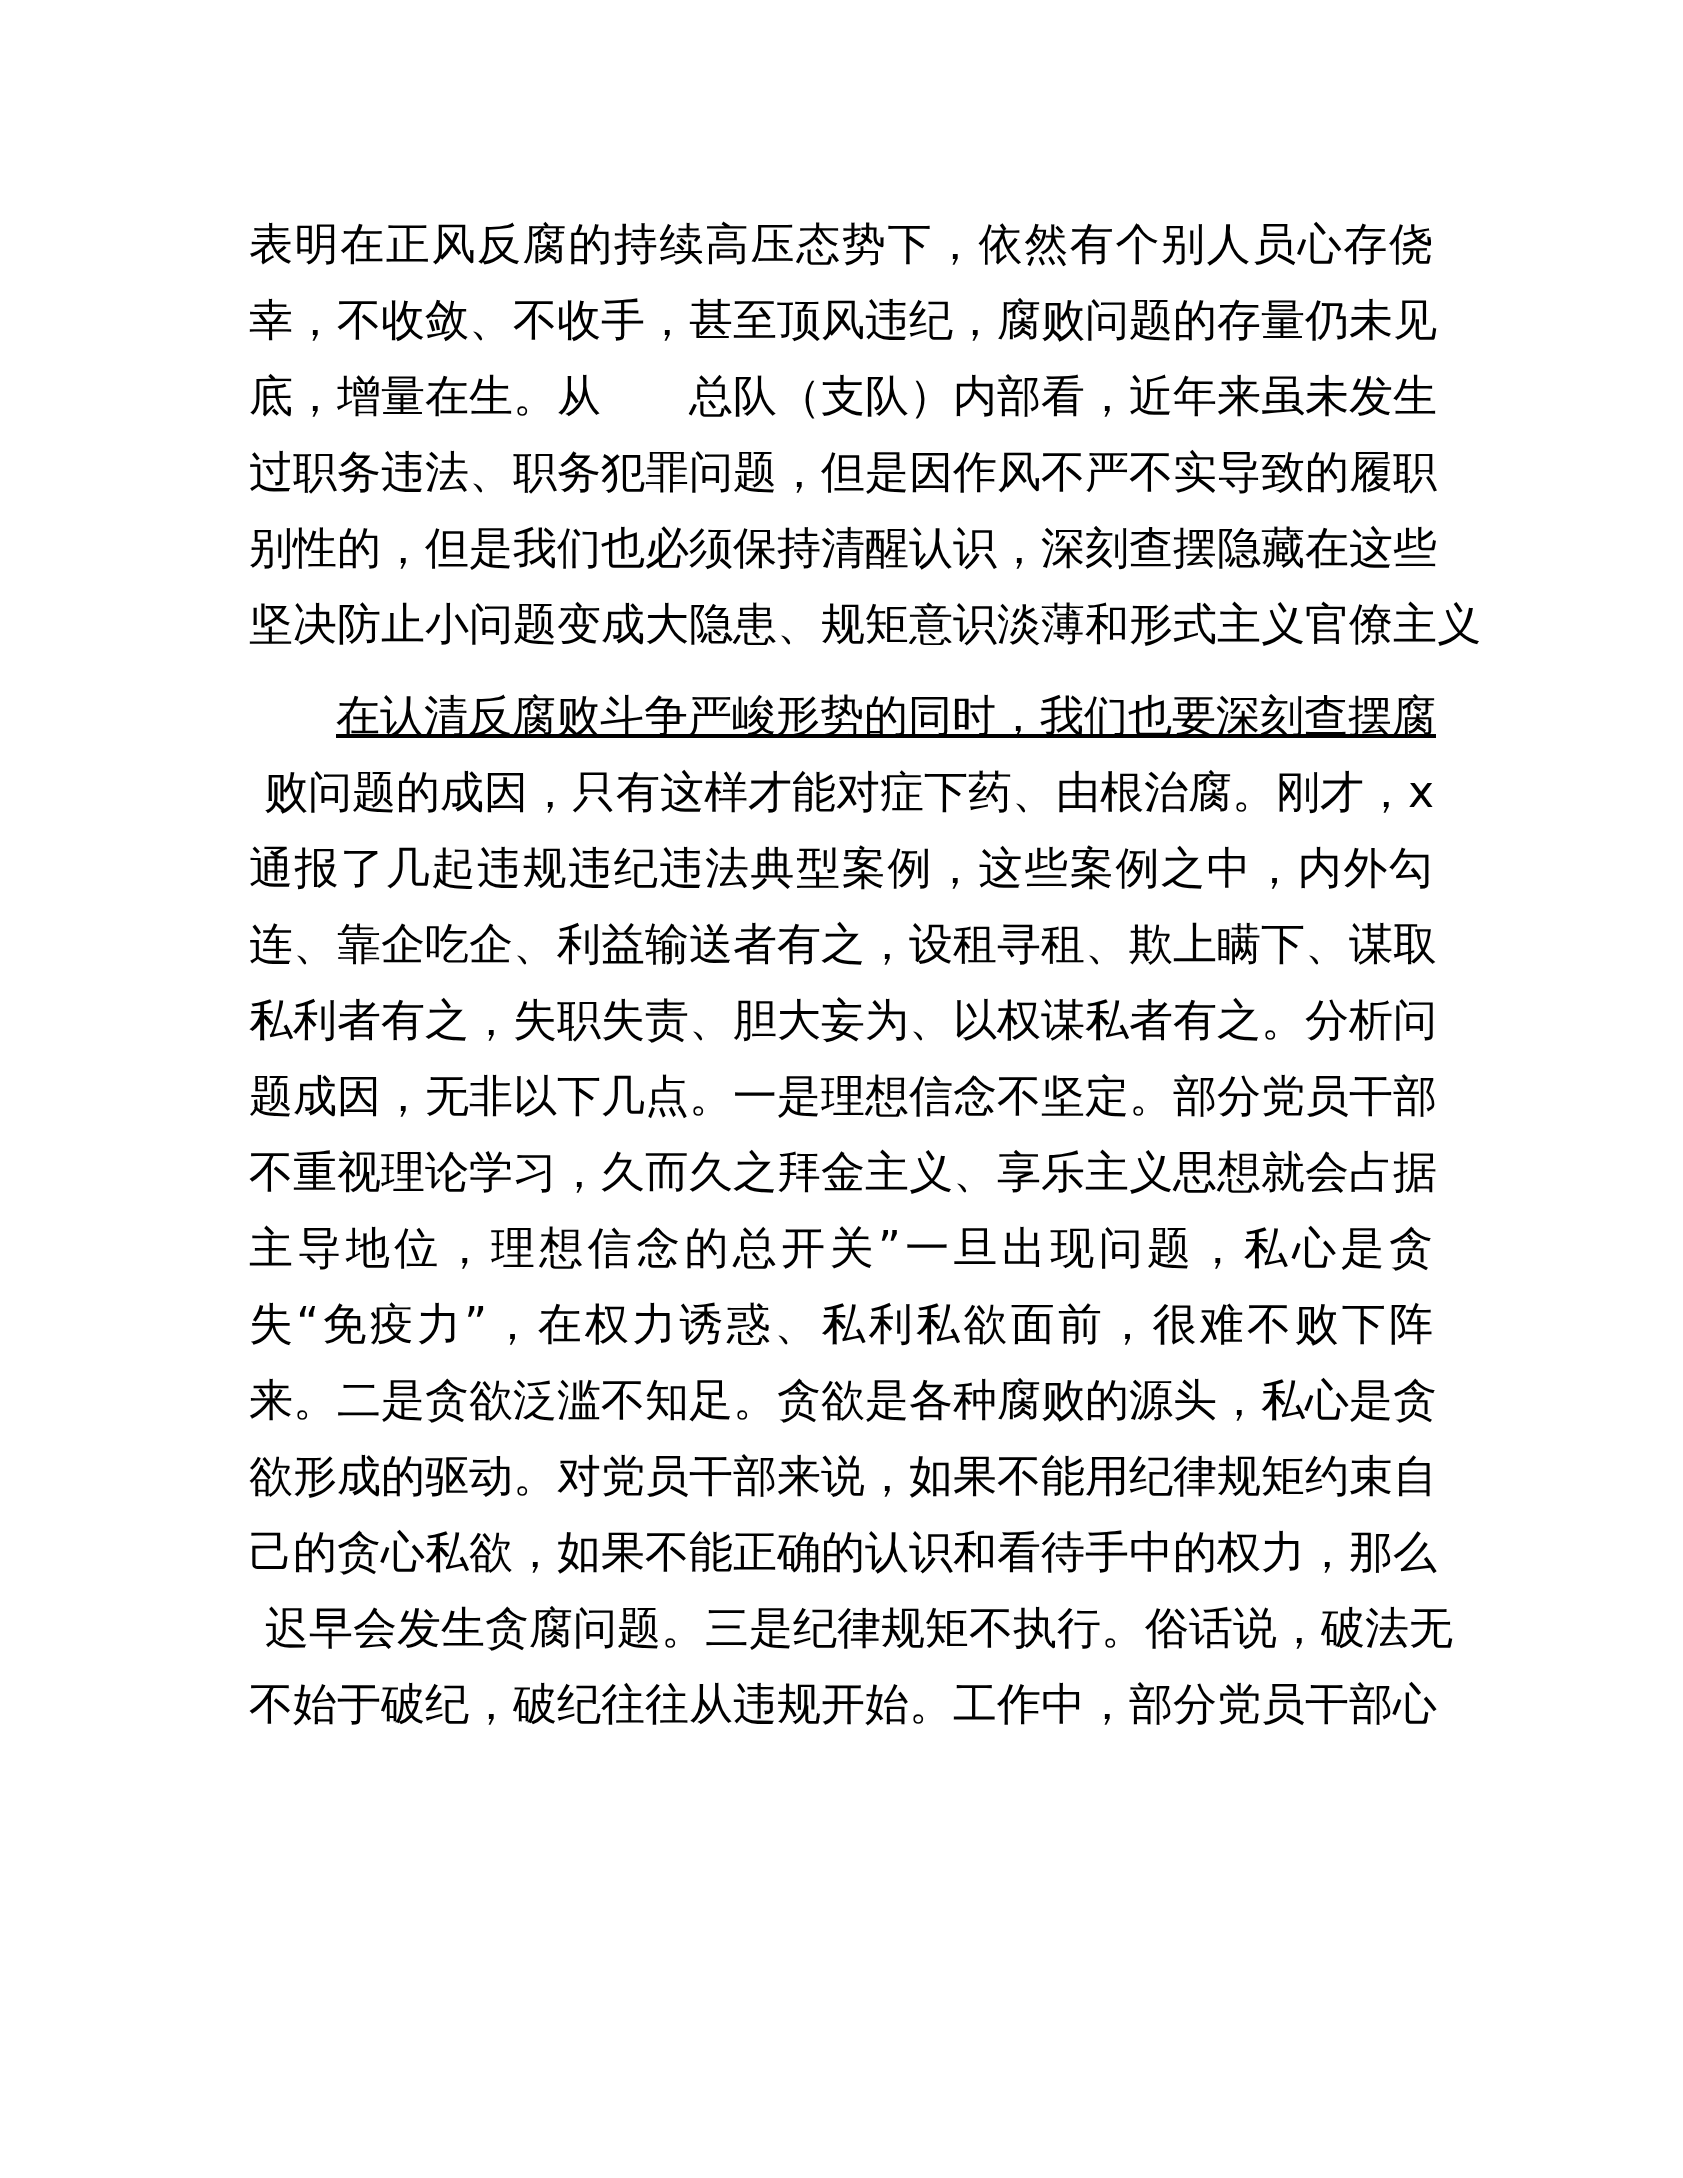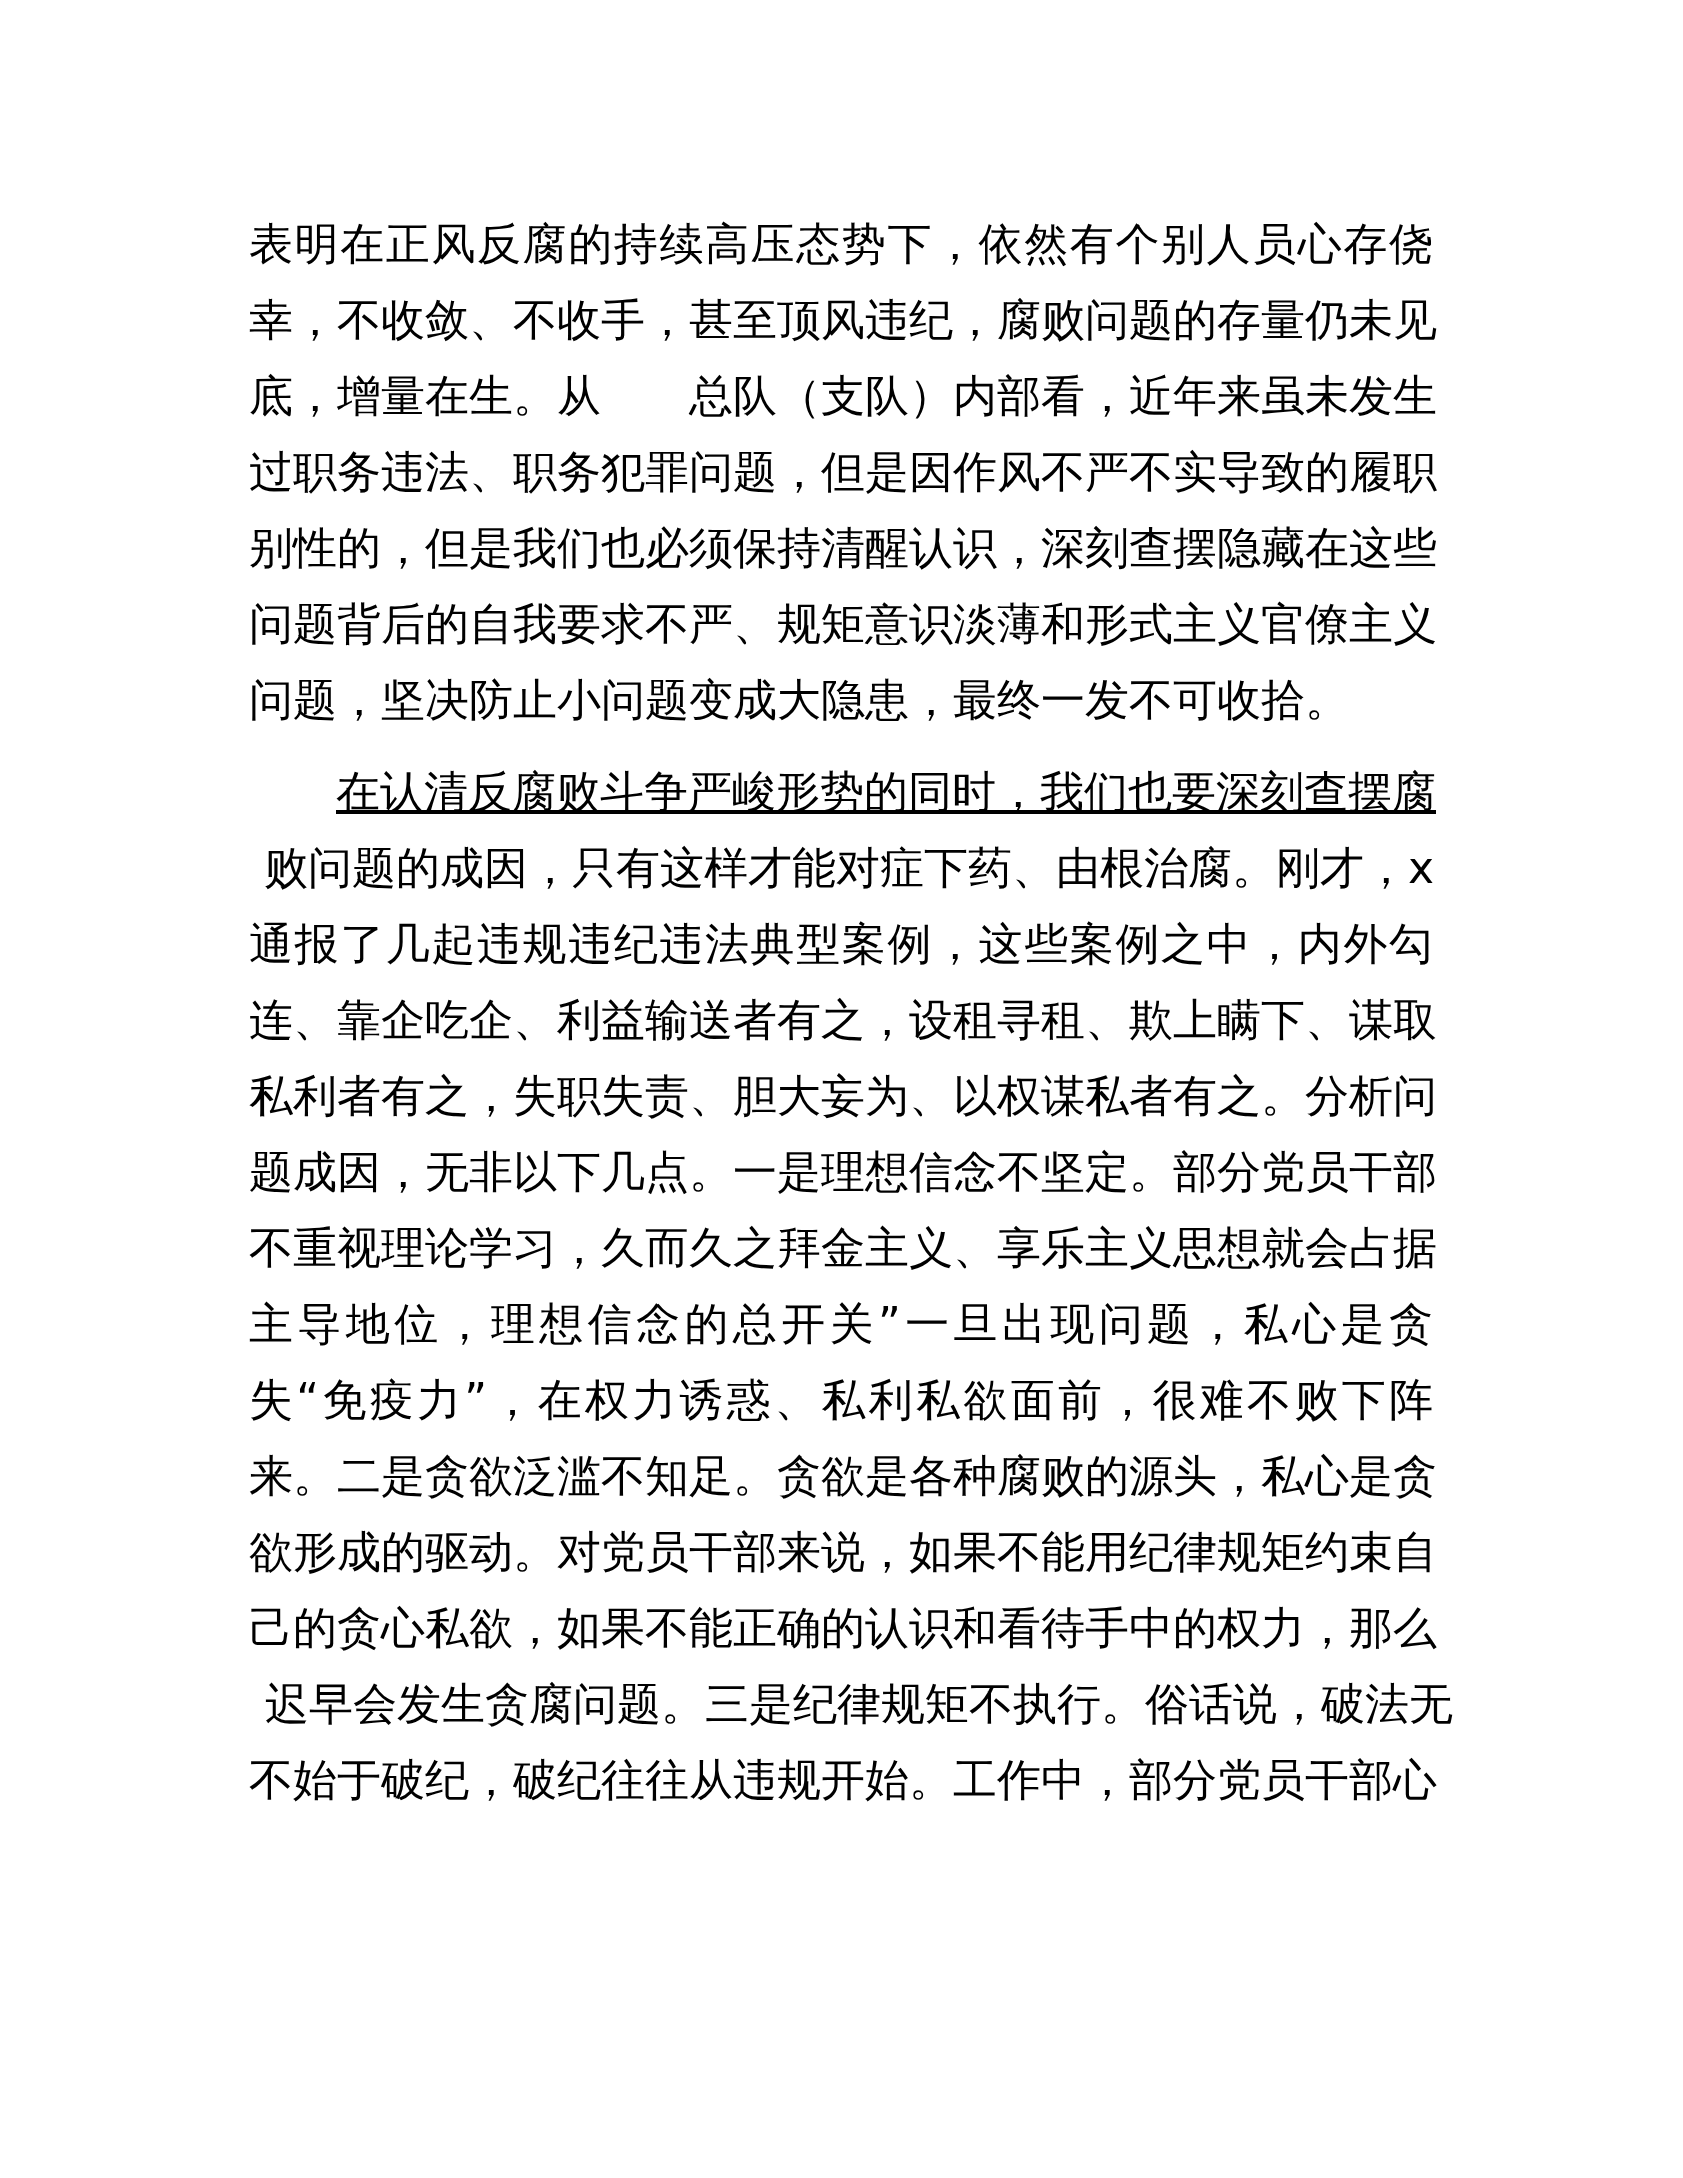--- a/index.html
+++ b/index.html
@@ -30,22 +30,21 @@
 
 <div class="page">
   <div class="body-text">
 
     <div class="para">
       <span class="line" style="letter-spacing: 0px;">表明在正风反腐的持续高压态势下，依然有个别人员心存侥</span>
       <span class="line" style="letter-spacing: 0px;">幸，不收敛、不收手，甚至顶风违纪，腐败问题的存量仍未见</span>
       <span class="line" style="letter-spacing: 0px;">底，增量在生。从　　总队（支队）内部看，近年来虽未发生</span>
       <span class="line" style="letter-spacing: 0px;">过职务违法、职务犯罪问题，但是因作风不严不实导致的履职</span>
       <span class="line" style="letter-spacing: 0px;">别性的，但是我们也必须保持清醒认识，深刻查摆隐藏在这些</span>
-      <span class="line" style="letter-spacing: 0px;">问题背后的自我要求不严、规矩意识淡薄和形式主义官僚主义</span>
-      <span class="line last">问题，坚决防止小问题变成大隐患，最终一发不可收拾。</span>
+      <span class="line" style="letter-spacing: 0px;">坚决防止小问题变成大隐患、规矩意识淡薄和形式主义官僚主义</span>
     </div>
 
     <div class="para">
       <span class="line indent" style="letter-spacing: 0px; text-decoration: underline;">在认清反腐败斗争严峻形势的同时，我们也要深刻查摆腐</span>
       <span class="line" style="letter-spacing: 0px; margin-left: 15px;">败问题的成因，只有这样才能对症下药、由根治腐。刚才，x</span>
       <span class="line" style="letter-spacing: 0px;">通报了几起违规违纪违法典型案例，这些案例之中，内外勾</span>
       <span class="line" style="letter-spacing: 0px;">连、靠企吃企、利益输送者有之，设租寻租、欺上瞒下、谋取</span>
       <span class="line" style="letter-spacing: 0px;">私利者有之，失职失责、胆大妄为、以权谋私者有之。分析问</span>
       <span class="line" style="letter-spacing: 0px;">题成因，无非以下几点。一是理想信念不坚定。部分党员干部</span>
       <span class="line" style="letter-spacing: 0px;">不重视理论学习，久而久之拜金主义、享乐主义思想就会占据</span>

